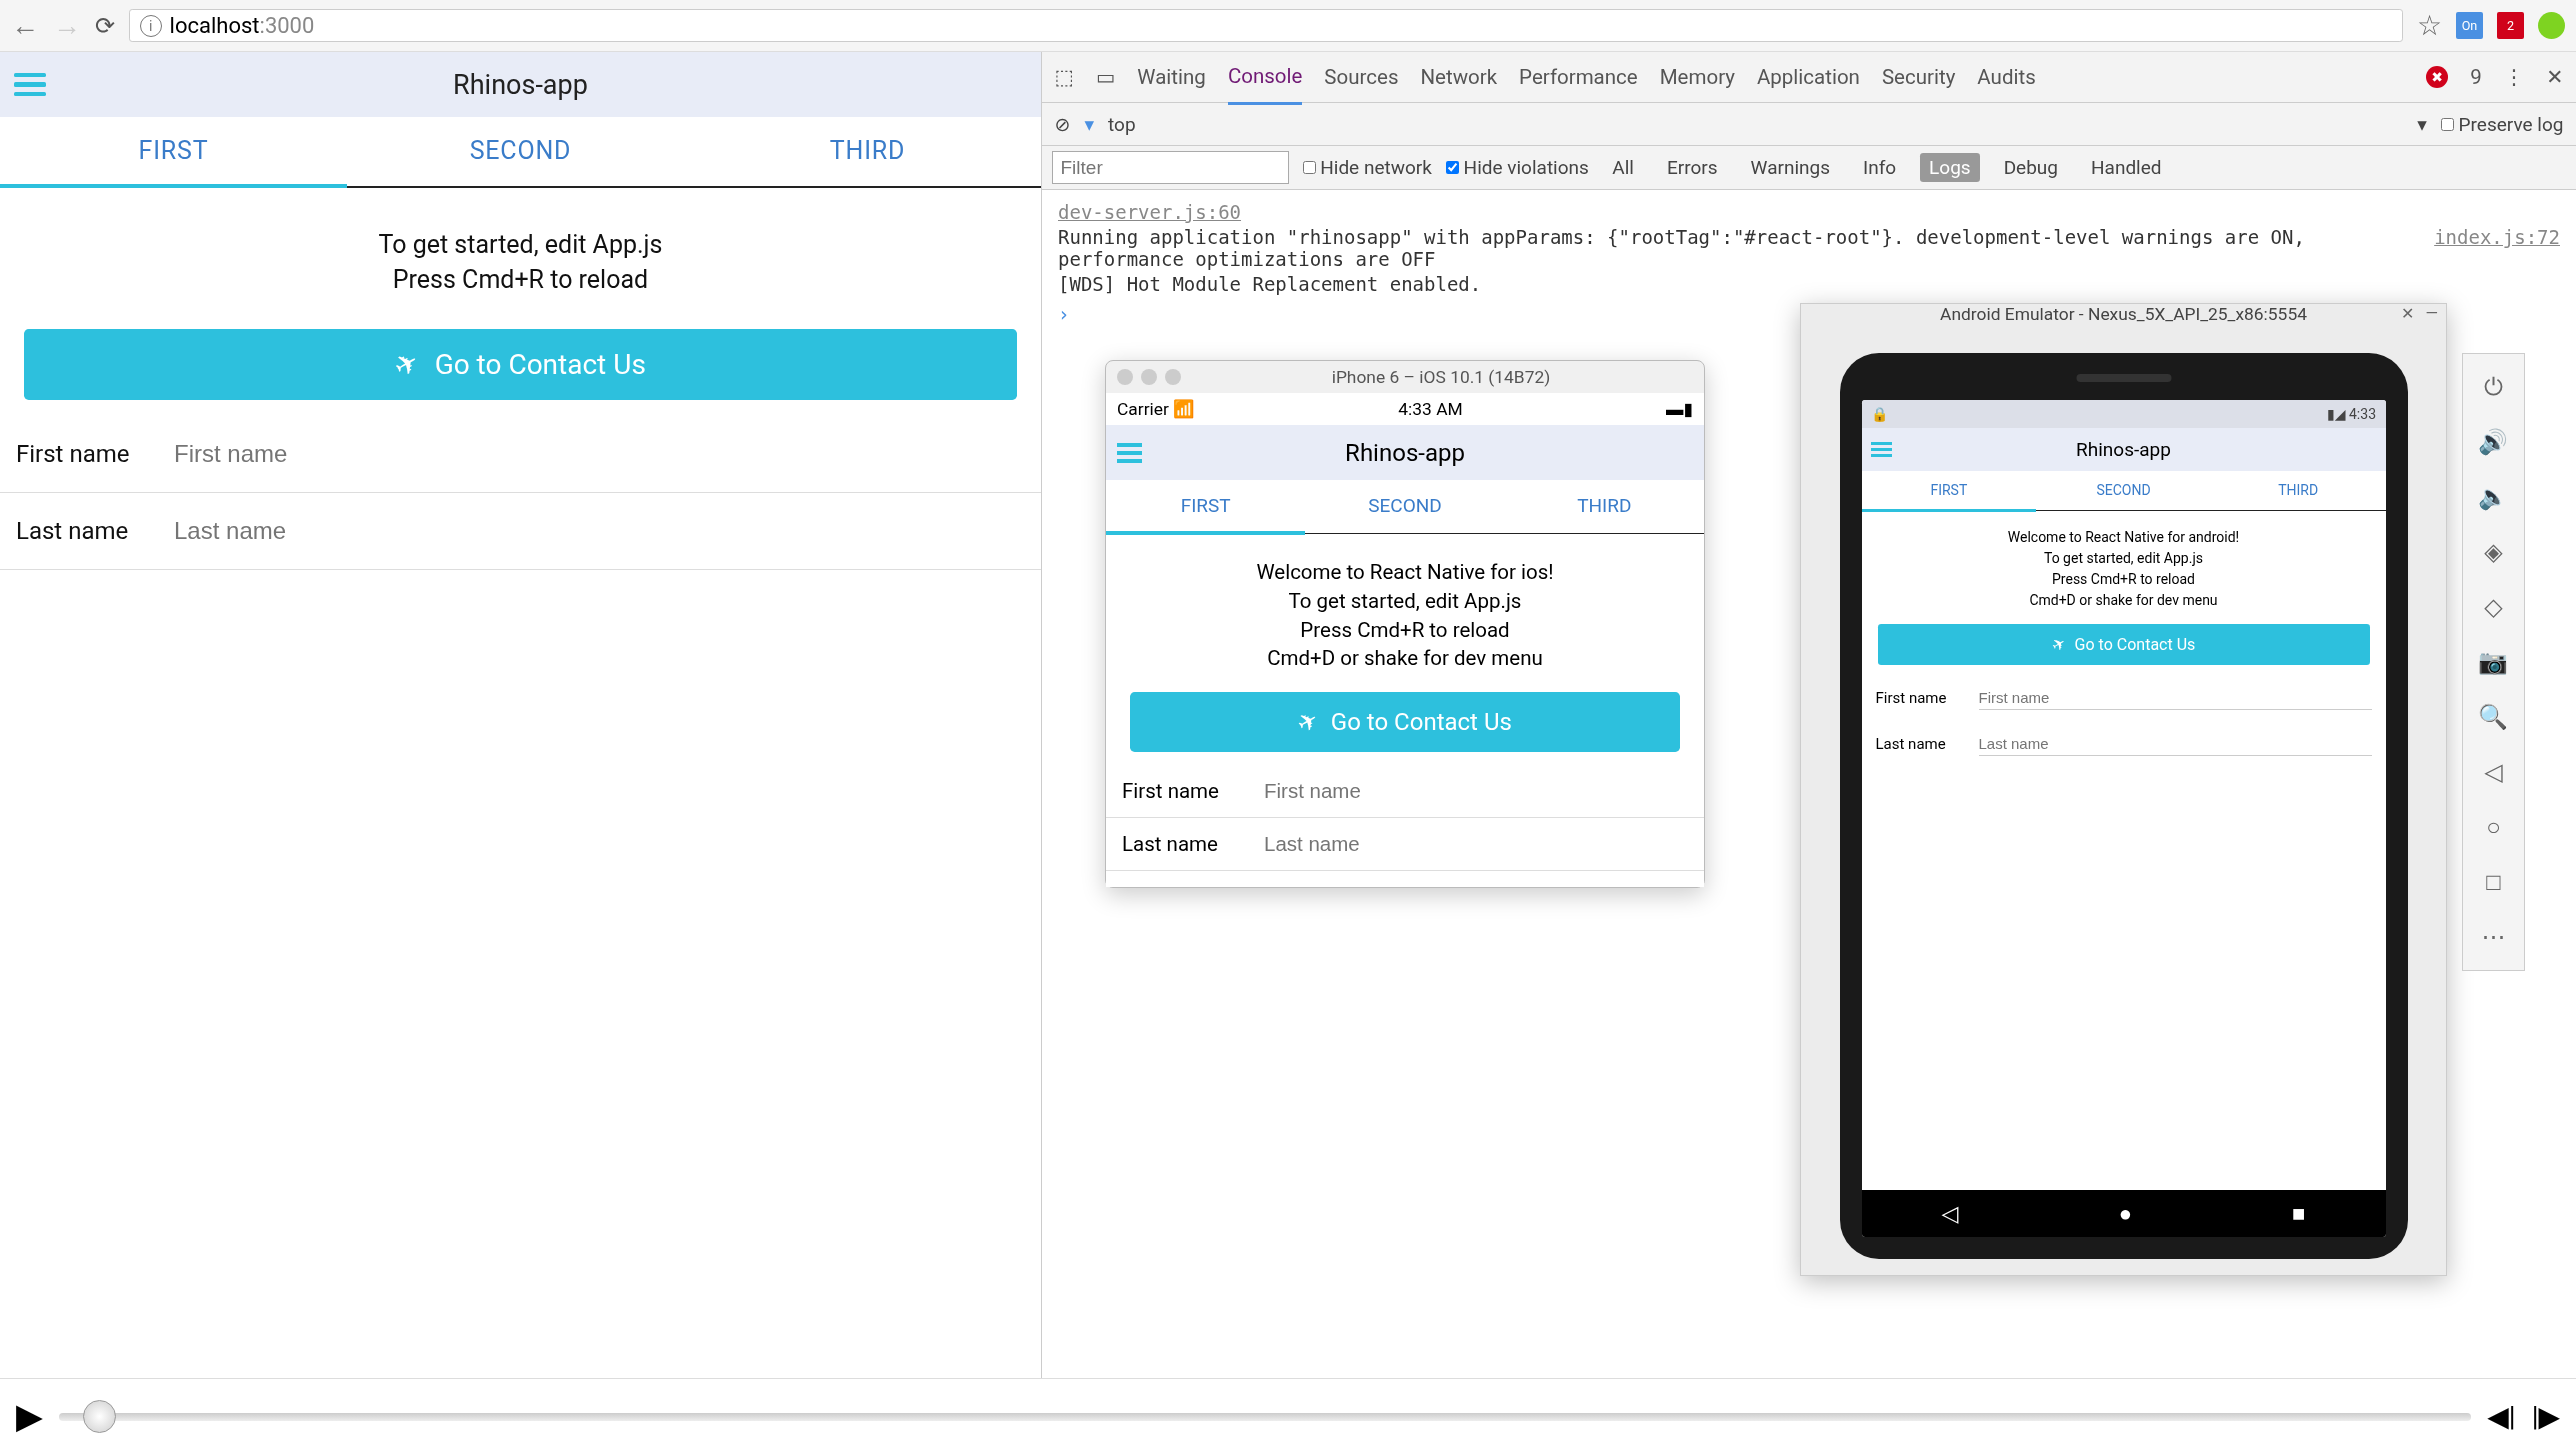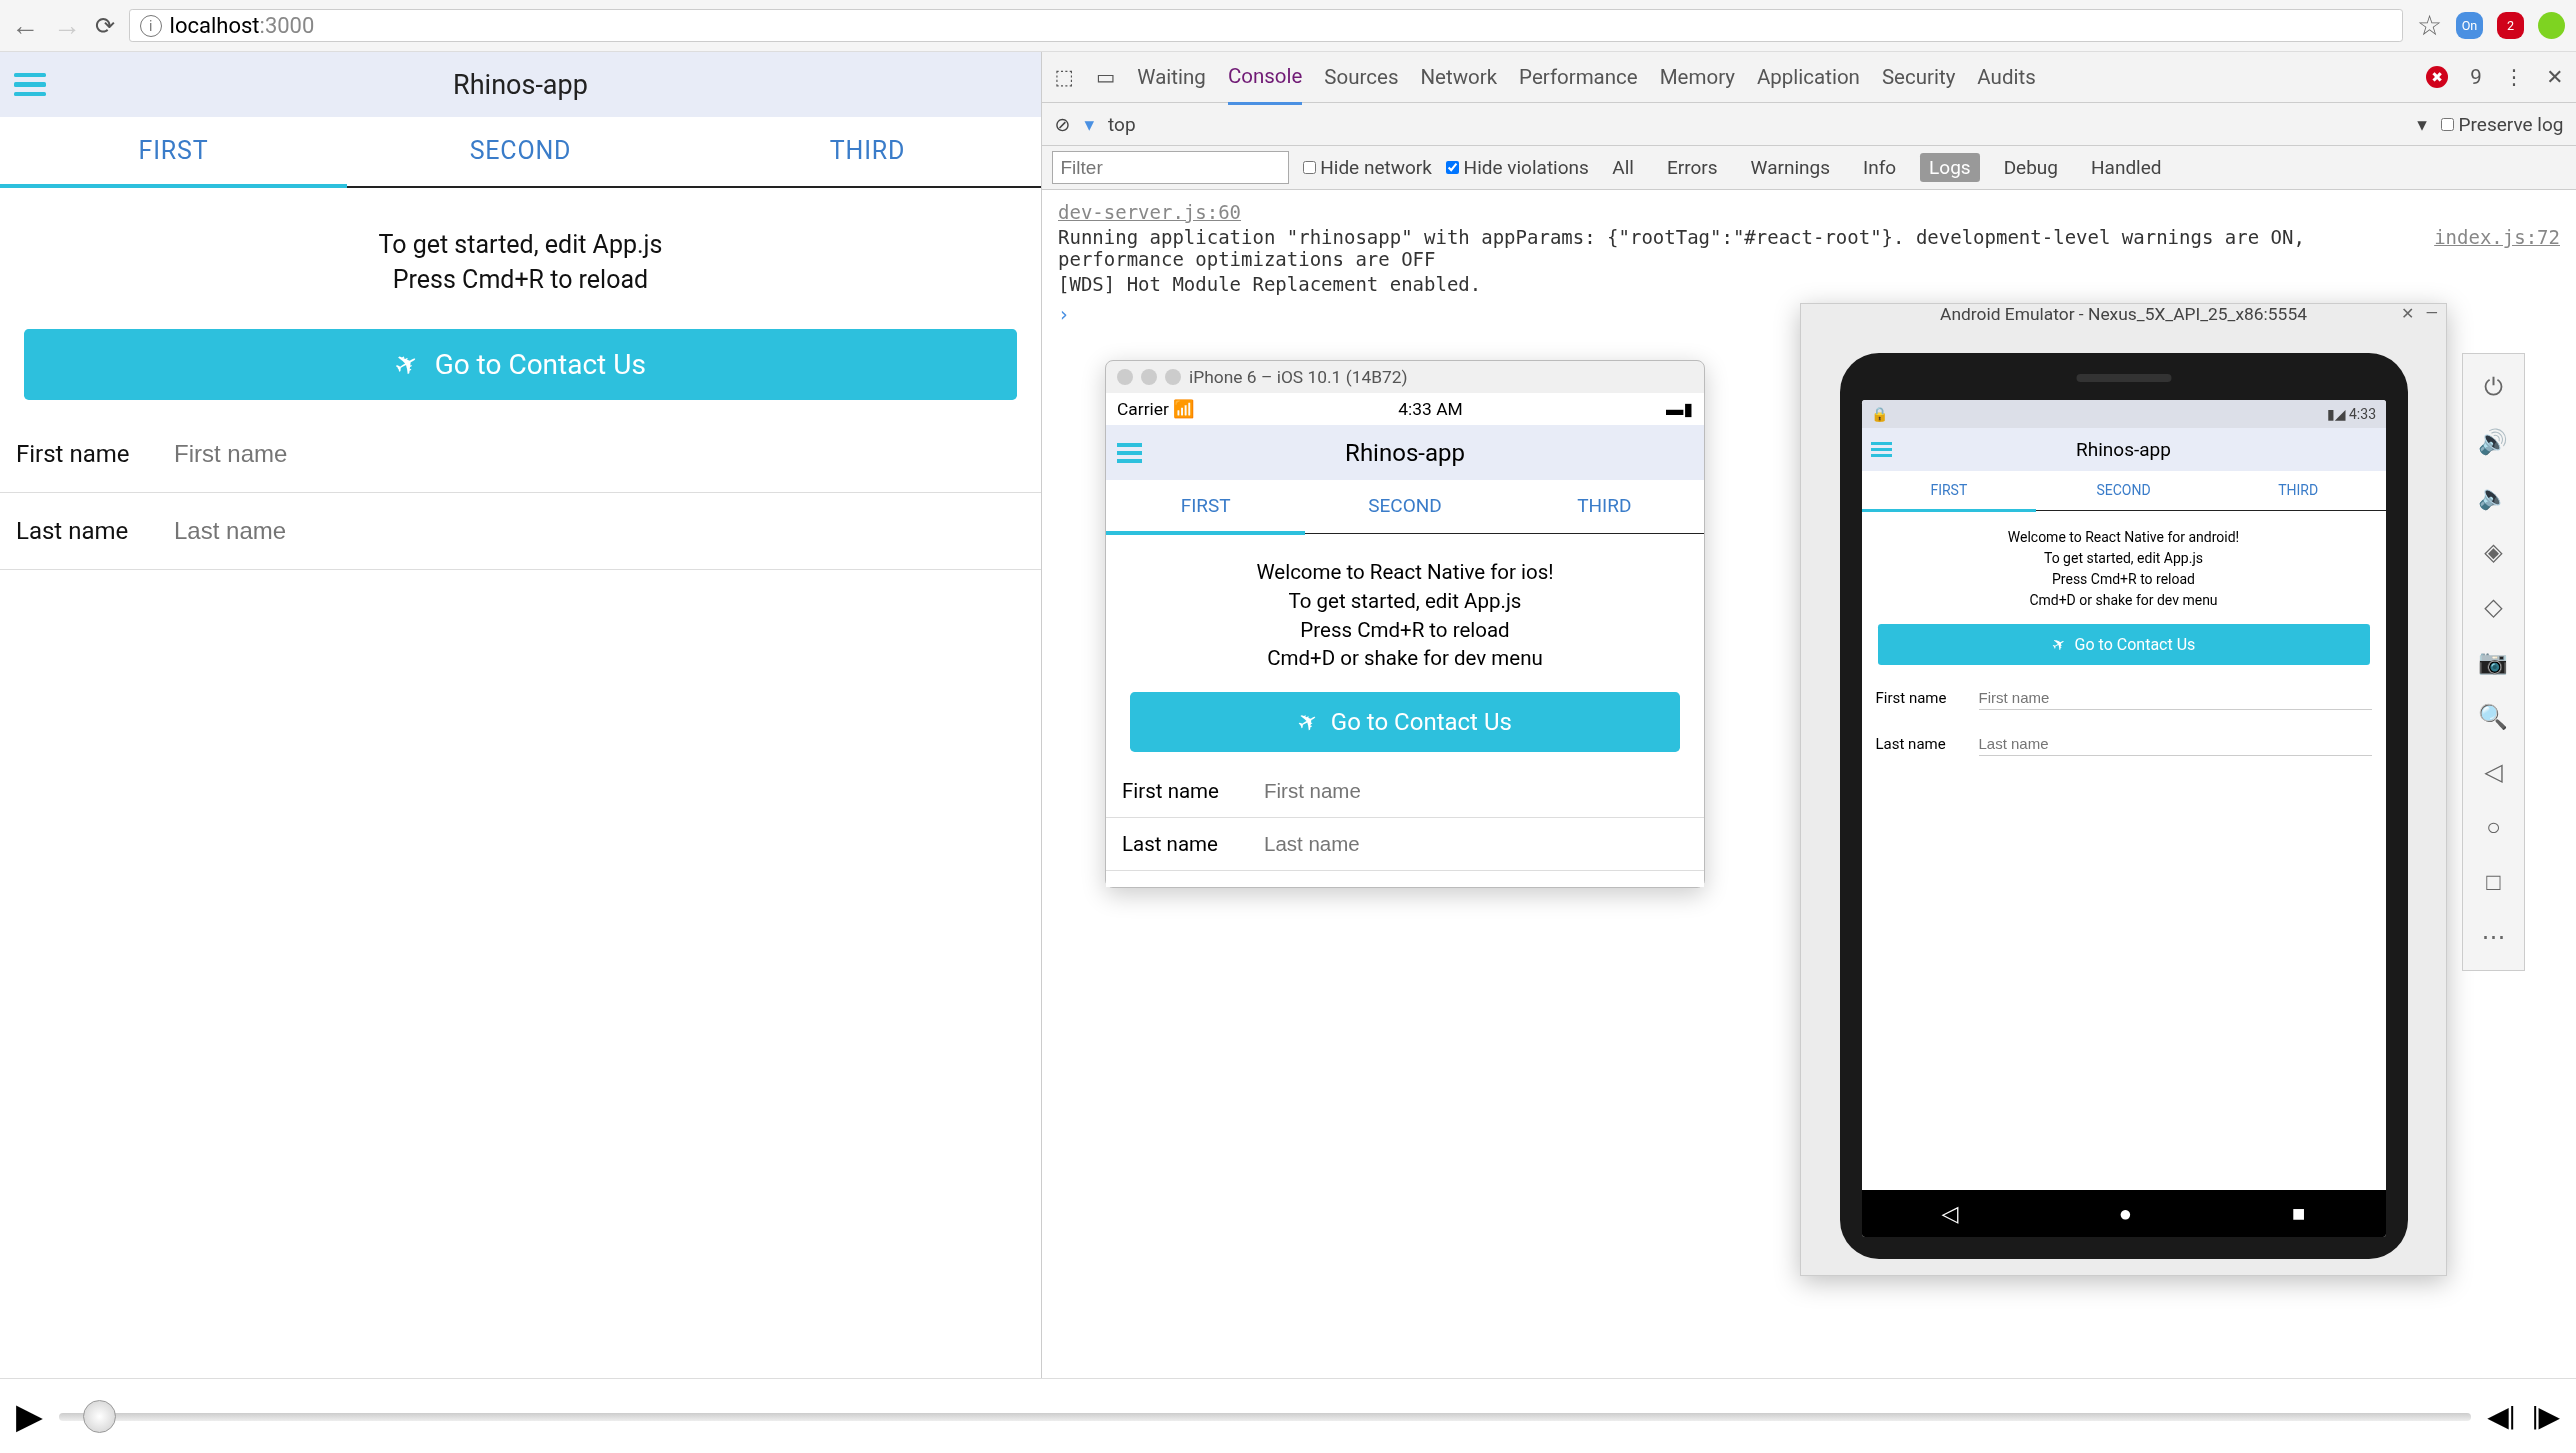--- a/index.html
+++ b/index.html
@@ -7,21 +7,21 @@
 
 
 .browser-bar { height: 52px; background: #f5f5f5; border-bottom: 0.8px solid #ddd; display: flex; align-items: center; padding: 0 11px; gap: 14px; }
 .nav-arrow { color: #777; font-size: 28px; cursor: pointer; }
 .reload { color: #555; font-size: 24px; cursor: pointer; }
 .url-bar { flex: 1; background: #fff; border: 0.8px solid #ccc; border-radius: 3.2px; height: 33px; display: flex; align-items: center; padding: 0 9.5px; font-size: 22px; color: #333; }
 .url-info { width: 22px; height: 22px; border: 1.6px solid #777; border-radius: 50%; display: flex; align-items: center; justify-content: center; font-size: 14px; color: #777; margin-right: 8px; }
 .url-host { color: #000; }
 .url-port { color: #888; }
 .star { color: #666; font-size: 28px; }
-.ext-icon { width: 27px; height: 27px; border-radius: 9px; display: flex; align-items: center; justify-content: center; font-size: 12.6px; color: #fff; }
+.ext-icon { width: 27px; height: 27px; border-radius: 2px; display: flex; align-items: center; justify-content: center; font-size: 12.6px; color: #fff; }
 .ext-blue { background: #4a90e2; }
 .ext-red { background: #d0021b; }
 .ext-green { background: #7ed321; border-radius: 50%; }
 
 .main-area { display: flex; height: 1326px; }
 .left-pane { width: 1042px; border-right: 0.8px solid #ccc; position: relative; }
 .right-pane { flex: 1; position: relative; }
 
 
 .app-header { background: #e8ecf7; height: 65px; display: flex; align-items: center; position: relative; }
@@ -53,21 +53,21 @@
 .console-msg { flex: 1; }
 .console-src { color: #888; text-decoration: underline; white-space: nowrap; }
 .console-hidden { font-style: italic; color: #888; }
 .console-link { color: #555; text-decoration: underline; font-style: italic; }
 .console-prompt { color: #4a90e2; padding: 6.3px 0; }
 
 
 .ios-sim { position: absolute; left: 63px; top: 308px; width: 600px; background: #f0f0f0; border: 0.8px solid #bbb; border-radius: 8px; box-shadow: 0 6.3px 24px rgba(0,0,0,0.2); }
 .ios-titlebar { height: 32px; display: flex; align-items: center; padding: 0 11px; gap: 8px; font-size: 17.4px; color: #555; }
 .tl-dot { width: 16px; height: 16px; background: #ccc; border-radius: 50%; }
-.ios-title { flex: 1; }
+.ios-title { flex: 1; text-align: center; }
 .ios-status { height: 32px; background: #fff; display: flex; align-items: center; justify-content: space-between; padding: 0 11px; font-size: 17.4px; }
 .ios-app-header { background: #e8ecf7; height: 55px; display: flex; align-items: center; position: relative; }
 .ios-hamburger { position: absolute; left: 11px; display: flex; flex-direction: column; gap: 4px; }
 .ios-hamburger span { width: 25px; height: 4px; background: #2dc0dd; }
 .ios-app-title { width: 100%; text-align: center; font-size: 24px; }
 .ios-tabs { display: flex; border-bottom: 1.6px solid #222; background: #fff; }
 .ios-tab { flex: 1; text-align: center; padding: 14px 0; color: #3a7cc9; font-size: 19px; }
 .ios-tab.active { border-bottom: 4px solid #2dc0dd; margin-bottom: -1.6px; }
 .ios-body { background: #fff; padding-bottom: 16px; }
 .ios-welcome { text-align: center; padding: 24px 16px 19px; font-size: 20.5px; line-height: 1.4; }

